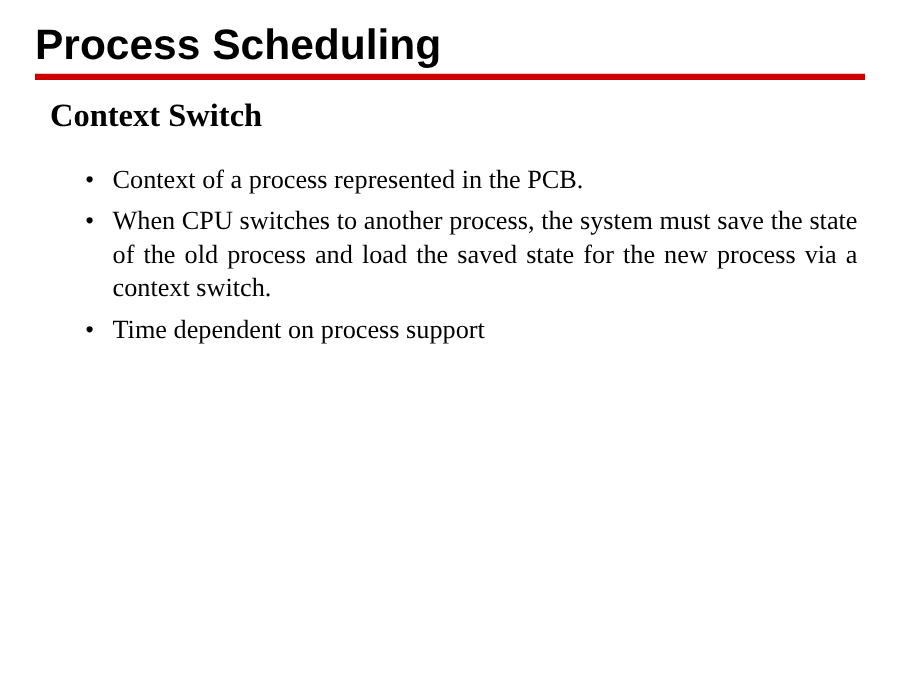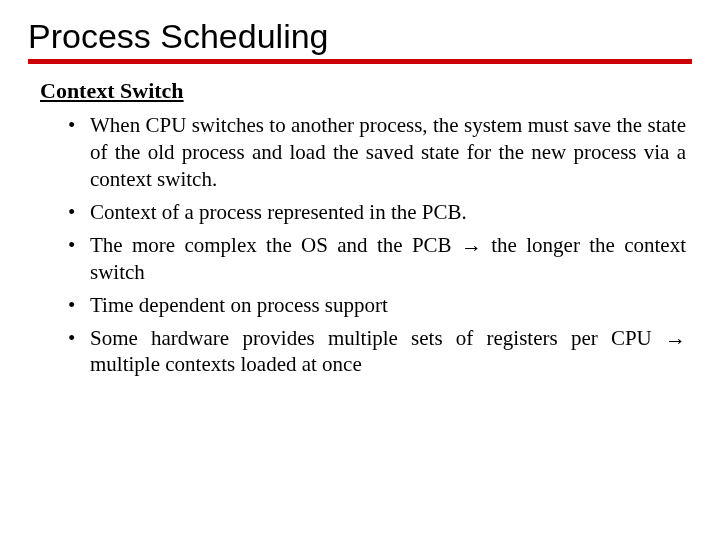--- a/index.html
+++ b/index.html
@@ -12,34 +12,33 @@
     color: #000;
   }
   .slide {
     box-sizing: border-box;
     width: 720px;
     height: 540px;
     padding: 18px 28px 20px 28px;
   }
   .title {
     font-family: Arial, Helvetica, sans-serif;
-    font-weight: 400;
+    font-weight: 700;
     font-size: 34px;
     letter-spacing: 0px;
     margin: 0 0 6px 0;
     padding: 0 0 4px 0;
     border-bottom: 5px solid #cc0000;
     line-height: 1.1;
   }
   .subtitle {
     font-family: "Times New Roman", Times, serif;
     font-weight: bold;
-    font-size: 22px;
-    text-decoration: underline;
-    margin: 14px 0 8px 12px;
+    font-size: 26px;
+    margin: 14px 0 22px 12px;
   }
   ul.bullets {
     margin: 0 6px 0 12px;
     padding: 0 0 0 28px;
     list-style: none;
   }
   ul.bullets > li {
     position: relative;
     font-size: 21px;
     line-height: 1.28;
@@ -57,19 +56,17 @@
     line-height: 1.28;
   }
 </style>
 </head>
 <body>
 
 <div class="slide">
   <h1 class="title">Process Scheduling</h1>
   <div class="subtitle">Context Switch</div>
   <ul class="bullets">
+    <li>Context of a process represented in the PCB.</li>
     <li>When CPU switches to another process, the system must save the state of the old process and load the saved state for the new process via a context switch.</li>
-    <li>Context of a process represented in the PCB.</li>
-    <li>The more complex the OS and the PCB → the longer the context switch</li>
     <li>Time dependent on process support</li>
-    <li>Some hardware provides multiple sets of registers per CPU → multiple contexts loaded at once</li>
   </ul>
 </div>
 
 </body></html>

